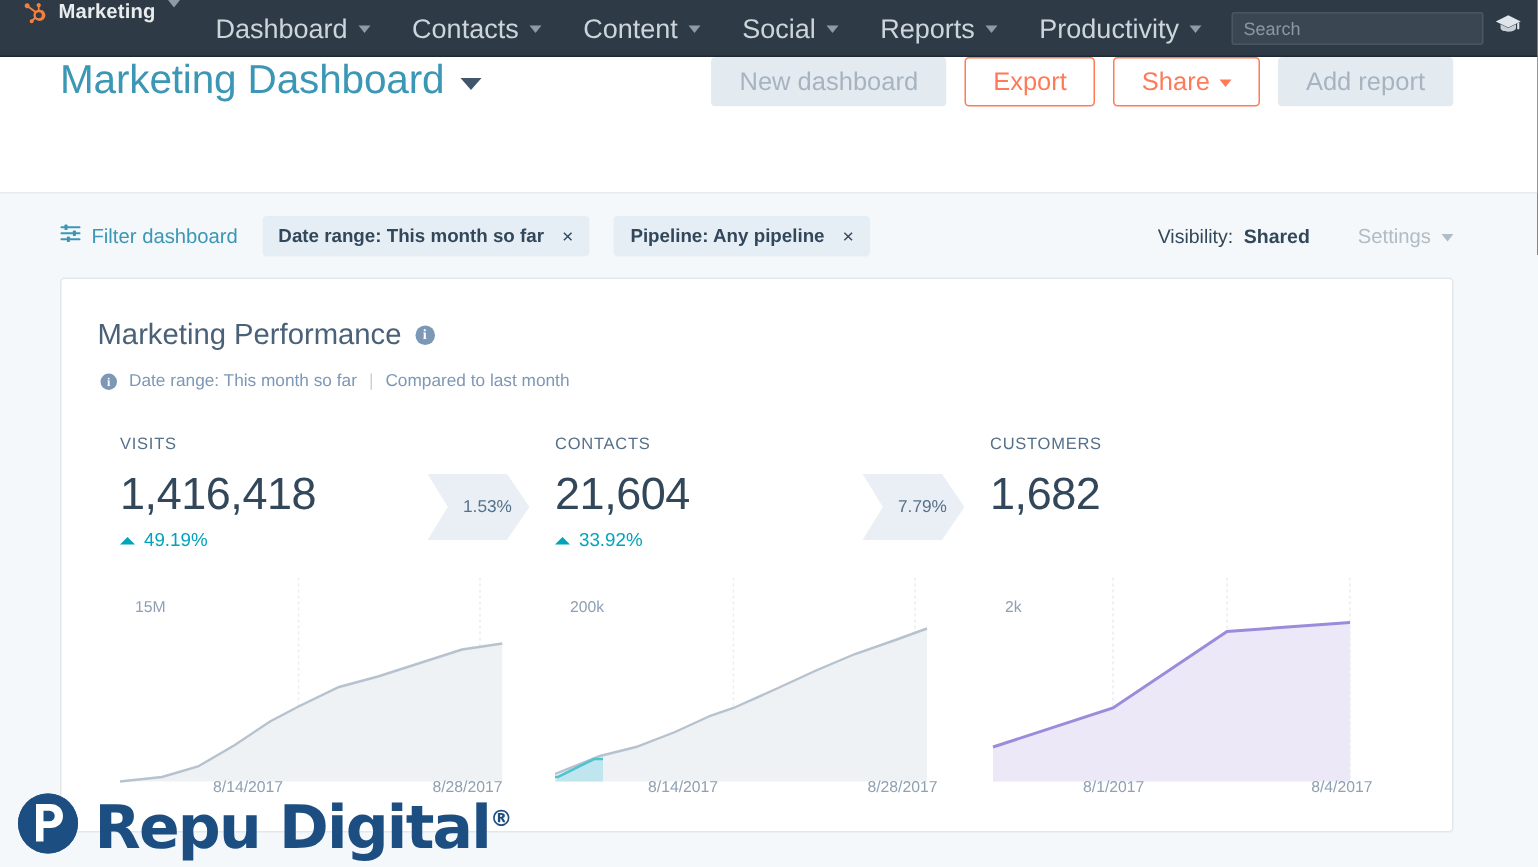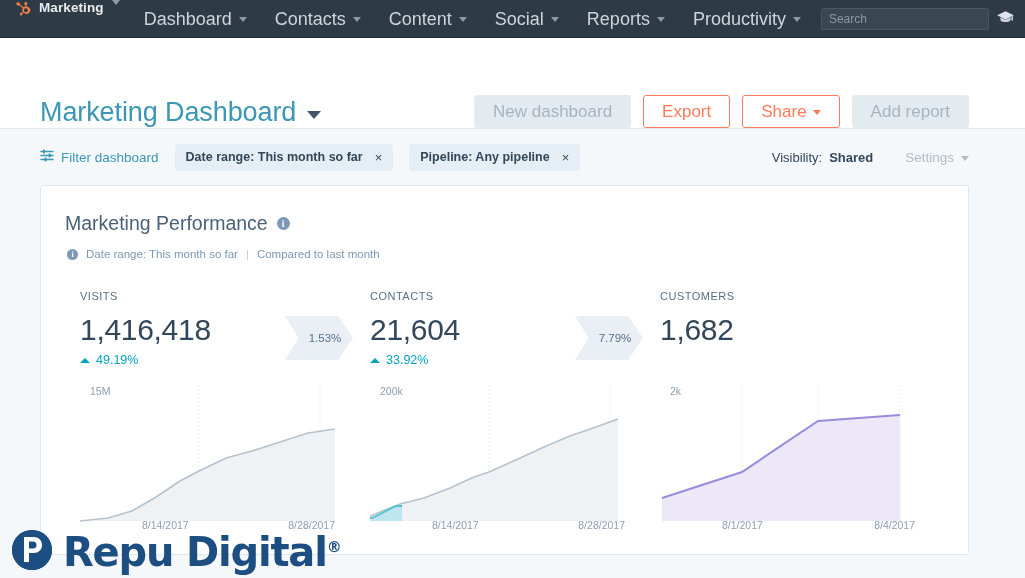--- a/index.html
+++ b/index.html
@@ -93,21 +93,21 @@
     padding-left: 6px; line-height: 1.35;
     border-left: 1px solid #3e4b57; padding-right: 2px;
   }
   .acct div { color: #cdd5db; font-size: 11px; white-space: nowrap; }
 
   
   .dash-header {
     position: relative;
     background: #ffffff;
     height: 91px;
-    display: flex; align-items: flex-end;
+    display: flex; align-items: flex-start;
     padding: 0 56px 0 40px;
     border-bottom: 1px solid #e5eaef;
   }
   .dash-title-wrap { display:flex; align-items:center; gap: 11px; cursor:pointer; }
   .dash-title {
     color: #3b97b5;
     font-size: 27px; font-weight: 400; letter-spacing: -.1px;
   }
   .caret-lg {
     width:0;height:0;
@@ -217,21 +217,21 @@
     display:flex;align-items:center;justify-content:center;
     padding-left:12px;
   }
   .pennant span { font-size:11.5px; color:#55708a; }
 
   
   .charts { display:flex; margin-top:18px; }
   .chart-col { width:290px; position:relative; }
   .chart-box { position:relative; width:255px; height:148px; margin-left:17px; }
   .ylabel {
-    position:absolute; left:10px; top:0;
+    position:absolute; left:10px; top:14px;
     font-size:10.5px; color:#8ea0b2;
   }
   .xlabels {
     position:absolute; left:17px; width:255px; bottom:2px;
     display:flex; justify-content:space-between;
     font-size:10.5px; color:#8ea0b2;
   }
   .xlabels span:first-child { margin-left:62px; }
 
   

